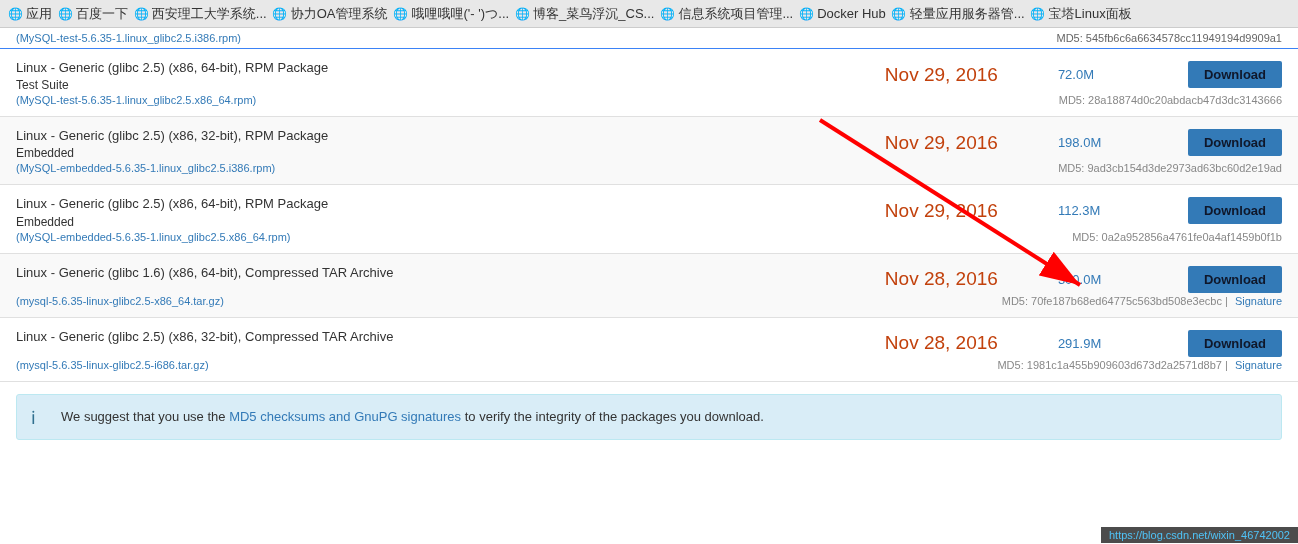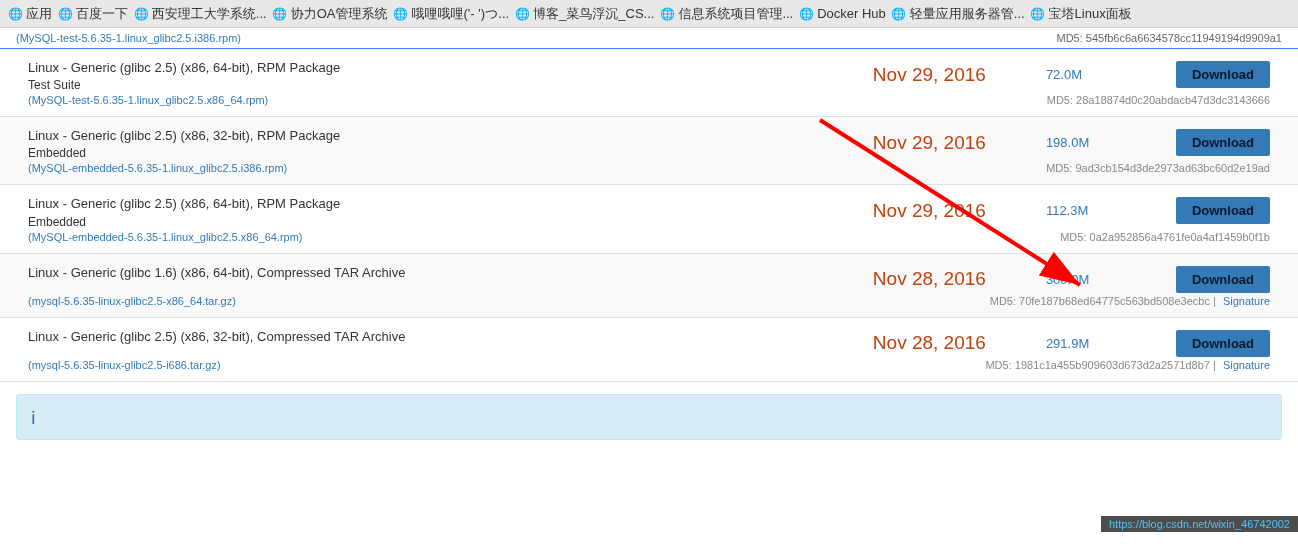--- a/index.html
+++ b/index.html
@@ -57,21 +57,21 @@
       align-items: center;
     }
     .top-row .md5-right {
       color: #666;
       font-size: 11px;
     }
 
     
     .package-row {
       border-bottom: 1px solid #e0e0e0;
-      padding: 10px 28px;
+      padding: 10px 16px;
       display: flex;
       flex-direction: column;
       background: #fff;
     }
     .package-row.alt {
       background: #f9f9f9;
     }
 
     .package-row-top {
       display: flex;
@@ -178,21 +178,21 @@
       min-width: 20px;
     }
     .info-link {
       color: #337ab7;
       text-decoration: none;
     }
 
     
     .status-bar {
       position: fixed;
-      bottom: 12px;
+      bottom: 1px;
       right: 0;
       background: rgba(0,0,0,0.7);
       color: #4fc3f7;
       font-size: 11px;
       padding: 2px 8px;
     }
 
     
     .page-wrapper {
       position: relative;
@@ -338,20 +338,23 @@
     </div>
     <div class="package-row-bottom">
       <a class="package-link">(mysql-5.6.35-linux-glibc2.5-i686.tar.gz)</a>
       <span class="md5-text">MD5: 1981c1a455b909603d673d2a2571d8b7 | <a class="signature-link">Signature</a></span>
     </div>
   </div>
       </div>
 
     <div class="info-box">
       <span class="info-icon">ℹ</span>
+      <span>
+        <span>We suggest that you use the </span><a class="info-link">MD5 checksums and GnuPG signatures</a><span> to verify the integrity of the packages you download.</span>
+      </span>
     </div>
 
   </div>
 
   <svg class="arrow-svg" width="320" height="220" viewBox="0 0 320 220">
     <defs>
       <marker id="arrowhead" markerWidth="10" markerHeight="7" refX="10" refY="3.5" orient="auto">
         <polygon points="0 0, 10 3.5, 0 7" fill="red"></polygon>
       </marker>
     </defs>

